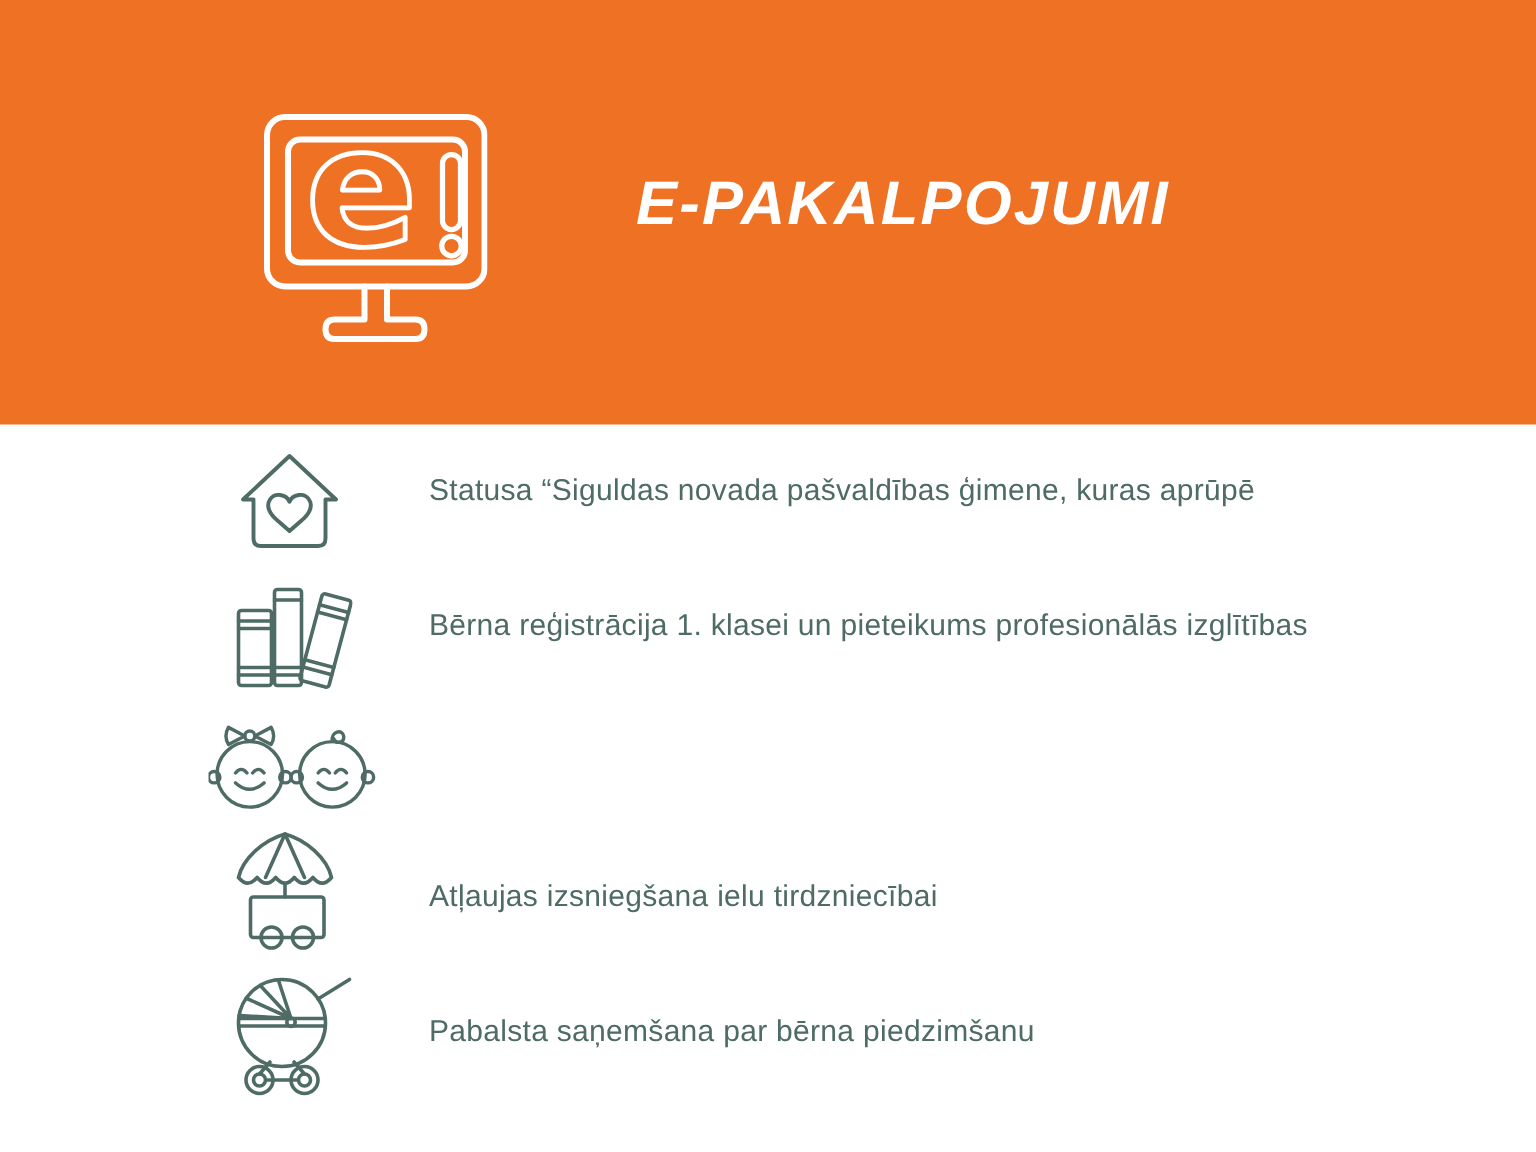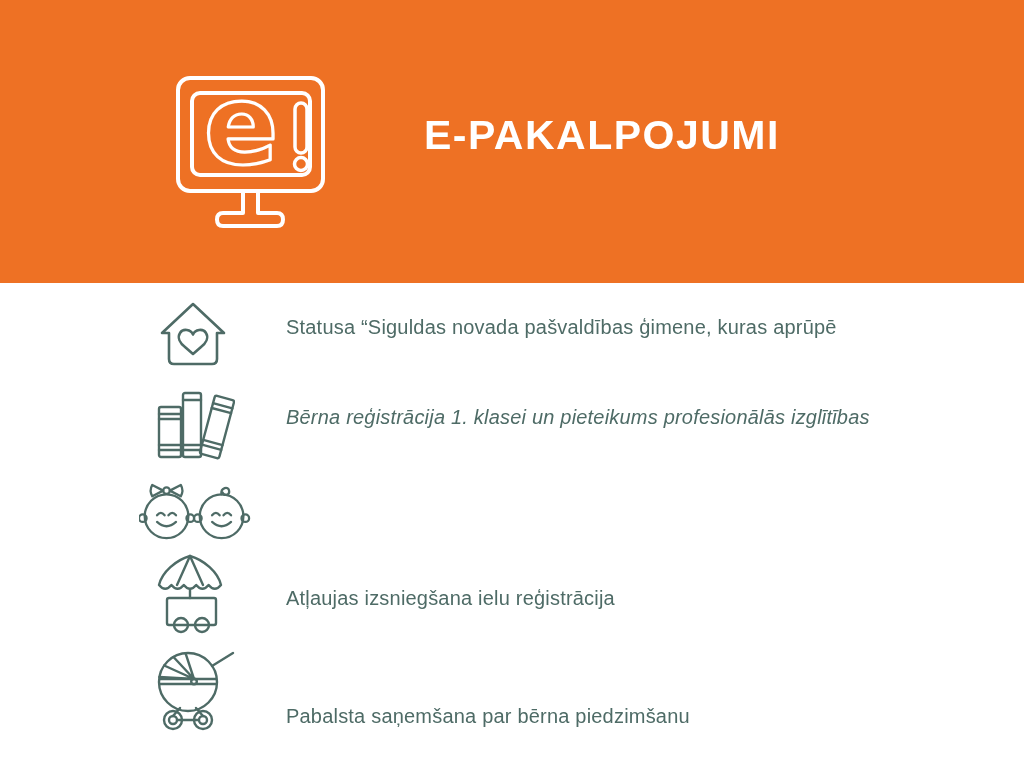--- a/index.html
+++ b/index.html
@@ -32,20 +32,21 @@
   }
   .subtitle {
     font-size: 31px;
     letter-spacing: 0.5px;
   }
   .title {
     font-size: 41px;
     font-weight: 700;
     letter-spacing: 1.5px;
     margin-top: 6px;
+    font-style: italic;
   }
   .service-icon {
     position: absolute;
     color: #4E6B66;
   }
   .service-text {
     position: absolute;
     left: 286px;
     color: #4E6B66;
     font-size: 20px;
@@ -98,21 +99,21 @@
       <rect x="4" y="16" width="22" height="50" rx="2"></rect>
       <path d="M4 23 H26 M4 28 H26 M4 54 H26 M4 59 H26"></path>
       <rect x="28" y="2" width="18" height="64" rx="2"></rect>
       <path d="M28 9 H46 M28 54 H46 M28 59 H46"></path>
       <g transform="rotate(15 62 36)">
         <rect x="52" y="6" width="20" height="60" rx="2"></rect>
         <path d="M52 14 H72 M52 19 H72 M52 52 H72 M52 57 H72"></path>
       </g>
     </svg>
   </div>
-  <div class="service-text" style="top:404px;font-style:italic;">
+  <div class="service-text" style="top:404px;">
     <div>Bērna reģistrācija 1. klasei un pieteikums profesionālās izglītības</div>
   </div>
 
   <div class="service-icon" style="left:139px; top:483px;">
     <svg width="112" height="57" viewBox="0 0 118 60" fill="none" stroke="currentColor" stroke-width="2.4" stroke-linecap="round" stroke-linejoin="round">
 
       <circle cx="29" cy="35" r="23"></circle>
       <circle cx="4" cy="37" r="4"></circle>
       <circle cx="54" cy="37" r="4"></circle>
       <path d="M19 34 q4 -5 8 0 M31 34 q4 -5 8 0"></path>
@@ -134,35 +135,35 @@
     <svg width="72" height="80" viewBox="0 0 72 80" fill="none" stroke="currentColor" stroke-width="2.4" stroke-linecap="round" stroke-linejoin="round">
       <path d="M36 2 C22 6 8 18 5 31 q6.2 7.5 12.4 0 q6.2 7.5 12.4 0 q6.2 7.5 12.4 0 q6.2 7.5 12.4 0 q6.2 7.5 12.4 0 C64 18 50 6 36 2 Z"></path>
       <path d="M36 2 L23 31 M36 2 L49 31"></path>
       <path d="M36 36 L36 44"></path>
       <rect x="13" y="44" width="49" height="27" rx="2"></rect>
       <circle cx="27" cy="71" r="7"></circle>
       <circle cx="48" cy="71" r="7"></circle>
     </svg>
   </div>
   <div class="service-text" style="top:585px;">
-    <div>Atļaujas izsniegšana ielu reģistrācija</div>
+    <div>Atļaujas izsniegšana ielu tirdzniecībai</div>
   </div>
 
   <div class="service-icon" style="left:156px; top:650px;">
     <svg width="80" height="84" viewBox="0 0 80 84" fill="none" stroke="currentColor" stroke-width="2.4" stroke-linecap="round" stroke-linejoin="round">
       <circle cx="32" cy="32" r="29"></circle>
       <path d="M4 29 L60 29 M4 34 L60 34"></path>
       <path d="M38 29 L29.5 3.2 M38 29 L17.5 7 M38 29 L8.2 15.5 M38 29 L3.4 27"></path>
       <circle cx="38" cy="31.5" r="2.8"></circle>
       <path d="M56 16 L77 3"></path>
       <path d="M24 58 L17 66 M40 58 L47 66"></path>
       <path d="M22 70 L42 70"></path>
       <circle cx="17" cy="70" r="9"></circle>
       <circle cx="17" cy="70" r="4"></circle>
       <circle cx="47" cy="70" r="9"></circle>
       <circle cx="47" cy="70" r="4"></circle>
     </svg>
   </div>
-  <div class="service-text" style="top:675px;margin-top:28px;">
+  <div class="service-text" style="top:675px;">
     <div>Pabalsta saņemšana par bērna piedzimšanu</div>
   </div>
 
 </div>
 
 </body></html>

